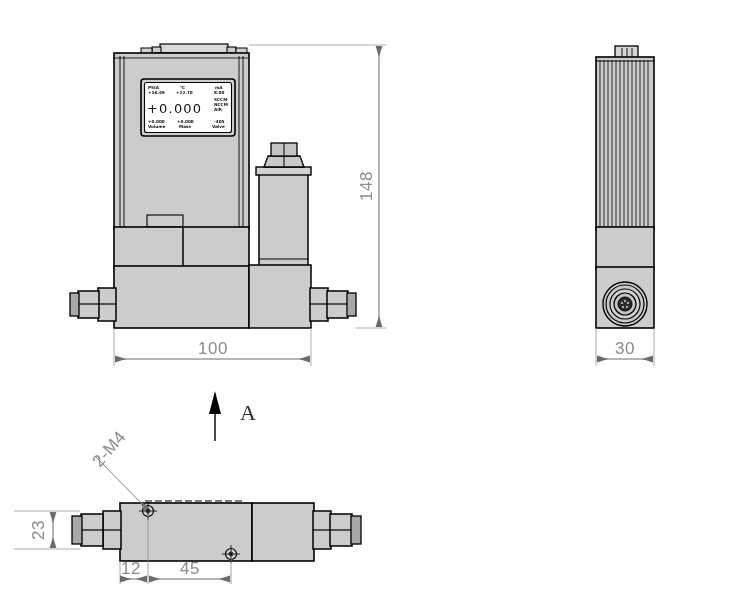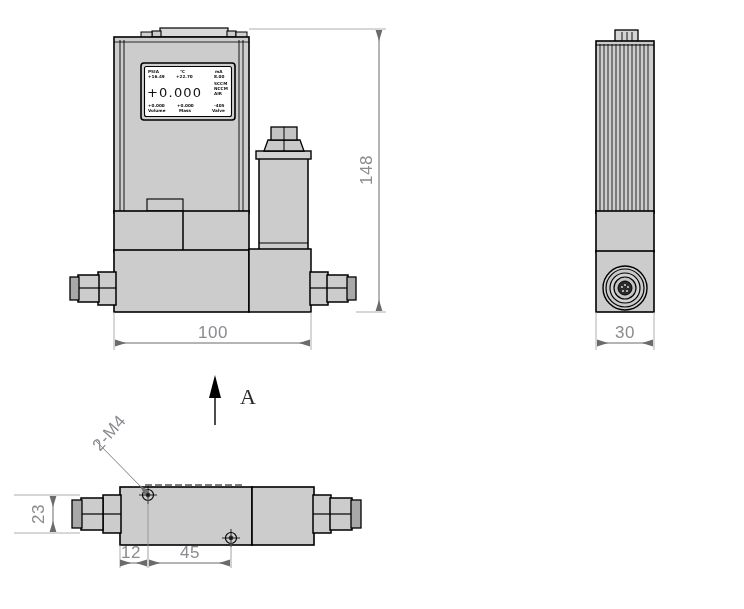--- a/index.html
+++ b/index.html
@@ -9,21 +9,21 @@
   }
   body {
     width: 744px;
     height: 609px;
     position: relative;
     font-family: "Liberation Sans", sans-serif;
     overflow: hidden;
   }
   .stage {
     position: absolute;
-    left: 0; top: 0;
+    left: 0; top: 16px;
     width: 744px;
     height: 500px;
   }
   svg.drawing {
     position: absolute;
     left: 0; top: 0;
     width: 744px;
     height: 609px;
     display: block;
   }

